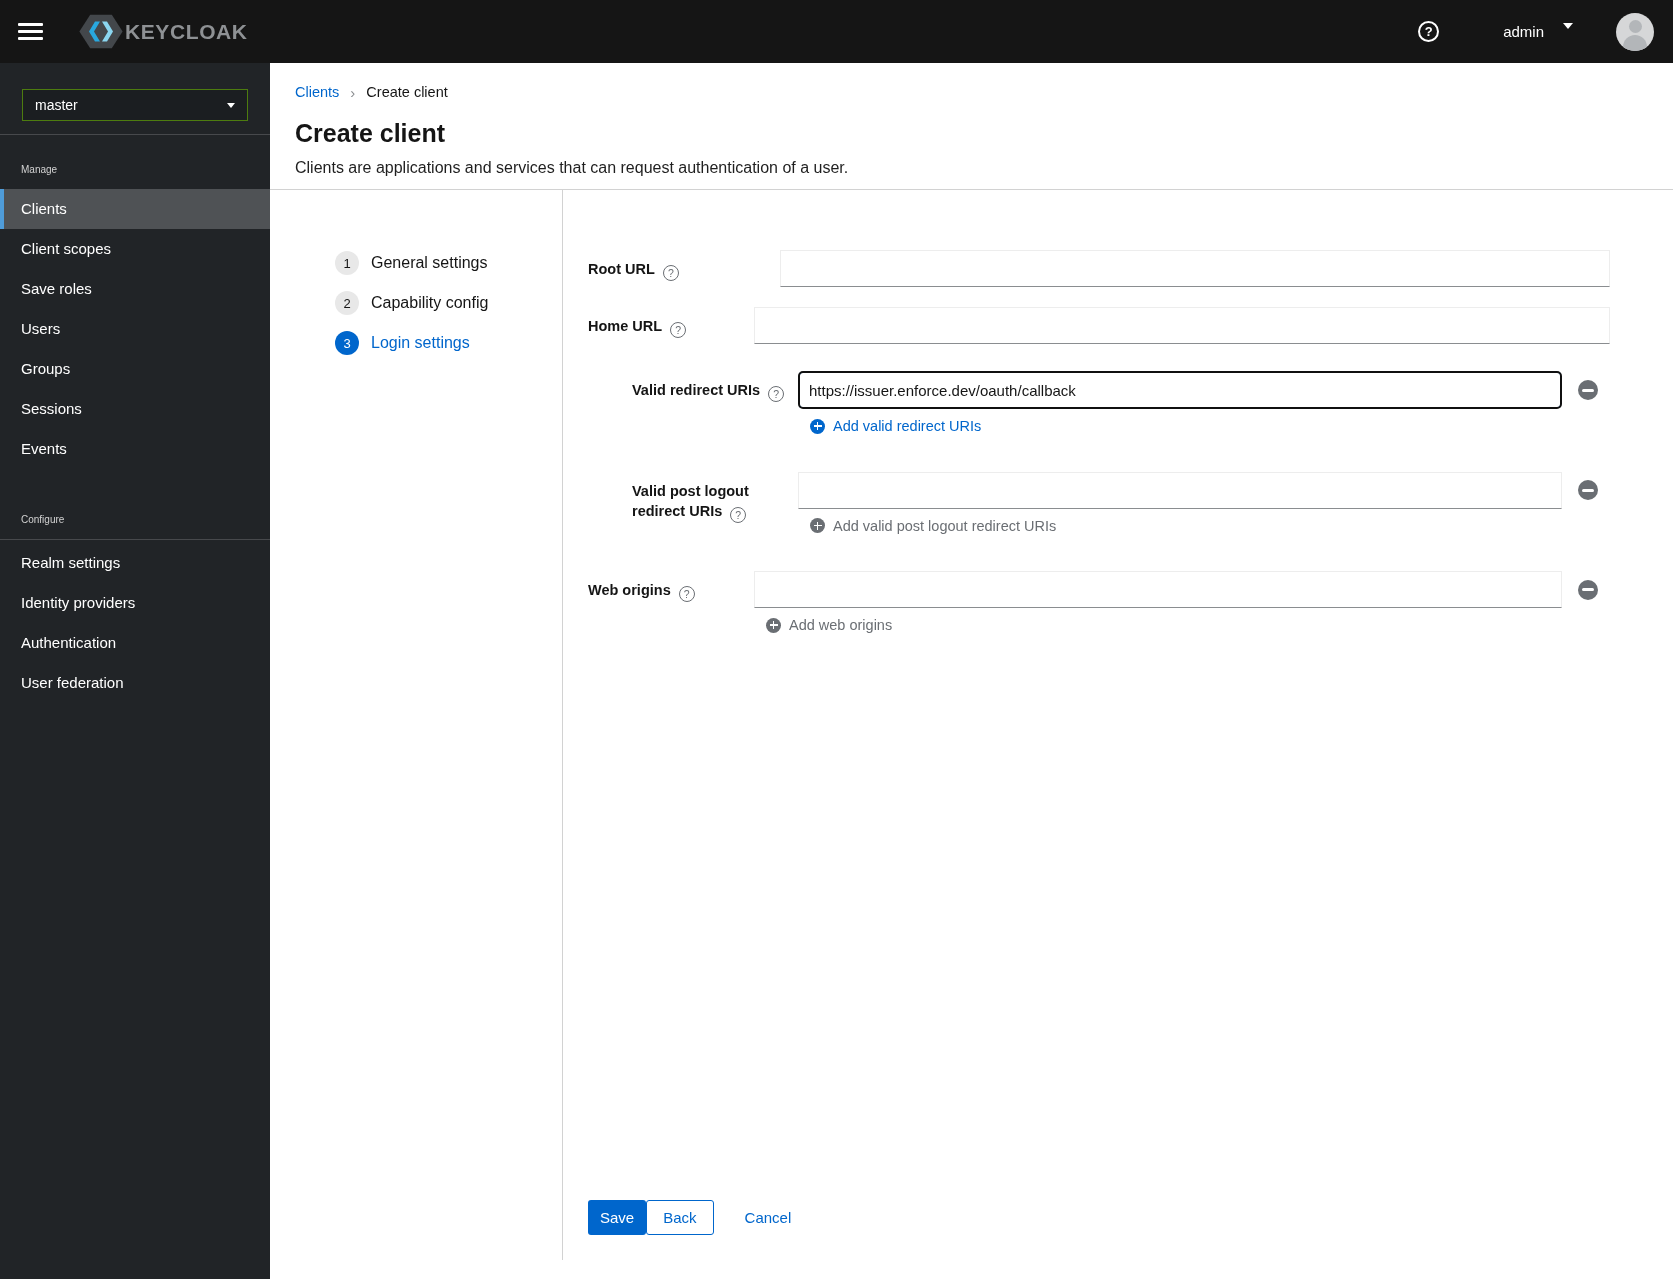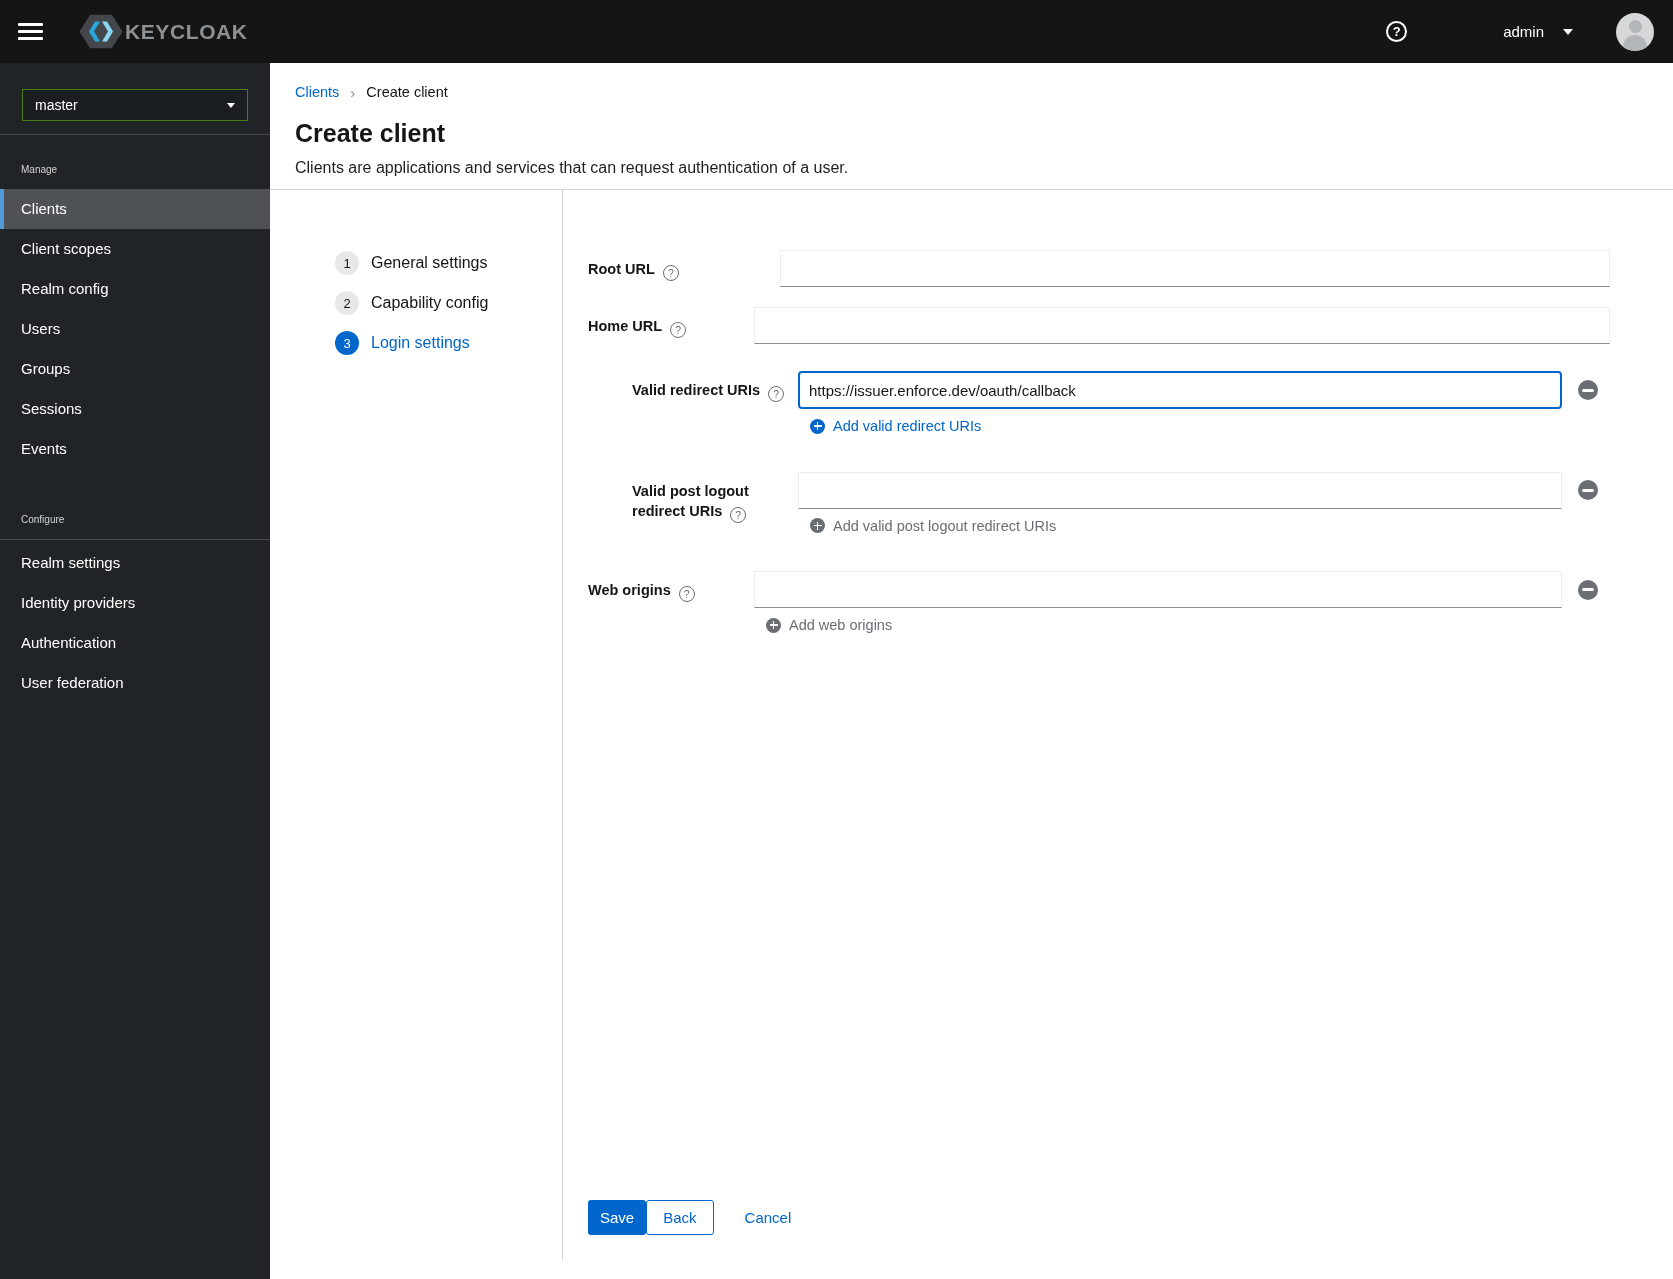--- a/index.html
+++ b/index.html
@@ -12,21 +12,21 @@
   .app{position:relative;width:1673px;height:1279px;overflow:hidden;background:#fff;}
 
   
   .header{position:absolute;top:0;left:0;width:1673px;height:63px;background:var(--header-bg);display:flex;align-items:center;z-index:5;}
   .hamburger{margin-left:18px;width:30px;height:26px;display:flex;flex-direction:column;justify-content:center;gap:4px;background:none;border:none;cursor:pointer;padding:0;}
   .hamburger span{display:block;width:25px;height:3.2px;background:#fff;border-radius:1px;}
   .brand{display:flex;align-items:center;margin-left:30px;}
   .brand-text{font-size:21px;font-weight:700;color:#8e9194;letter-spacing:.6px;margin-left:1px;}
   .header-right{margin-left:auto;display:flex;align-items:center;padding-right:19px;}
   .help-btn{width:21px;height:21px;border:2px solid #fff;border-radius:50%;color:#fff;font-size:13px;font-weight:700;display:flex;align-items:center;justify-content:center;background:none;cursor:pointer;padding:0;}
-  .user-btn{display:flex;align-items:center;margin-left:96px;color:#fff;font-size:15px;background:none;border:none;cursor:pointer;padding:0;}
+  .user-btn{display:flex;margin-left:64px;color:#fff;font-size:15px;background:none;border:none;cursor:pointer;padding:0;}
   .caret-down{margin-left:19px;width:0;height:0;border-left:5px solid transparent;border-right:5px solid transparent;border-top:6px solid #fff;}
   .avatar{margin-left:43px;width:38px;height:38px;border-radius:50%;background:#d6d7d8;position:relative;overflow:hidden;border:none;cursor:pointer;padding:0;}
   .avatar::before{content:"";position:absolute;top:7px;left:12.5px;width:13px;height:13px;border-radius:50%;background:#b3b6b9;}
   .avatar::after{content:"";position:absolute;top:22px;left:7px;width:24px;height:18px;border-radius:12px 12px 0 0;background:#b3b6b9;}
 
   
   .sidebar{position:absolute;top:63px;left:0;width:270px;height:1216px;background:var(--sidebar-bg);}
   .realm-block{height:72px;border-bottom:1px solid #47494c;padding:26px 22px 0;}
   .realm-select{display:flex;align-items:center;justify-content:space-between;width:100%;height:32px;padding:0 12px;border:1px solid #4d7c0f;background:#1b1e21;color:#fff;font-size:14px;cursor:pointer;}
   .realm-caret{width:0;height:0;border-left:4.5px solid transparent;border-right:4.5px solid transparent;border-top:5.5px solid #fff;}
@@ -122,21 +122,21 @@
       <button class="realm-select">
         <span>master</span>
         <span class="realm-caret"></span>
       </button>
     </div>
     <div class="nav">
       <div class="nav-title">Manage</div>
       <ul class="nav-items">
         <li class="nav-item active">Clients</li>
         <li class="nav-item">Client scopes</li>
-        <li class="nav-item">Realm config</li>
+        <li class="nav-item">Save roles</li>
         <li class="nav-item">Users</li>
         <li class="nav-item">Groups</li>
         <li class="nav-item">Sessions</li>
         <li class="nav-item">Events</li>
       </ul>
       <div class="nav-sec2">
         <div class="nav-title">Configure</div>
         <div class="nav-divider"></div>
         <ul class="nav-items">
           <li class="nav-item">Realm settings</li>

